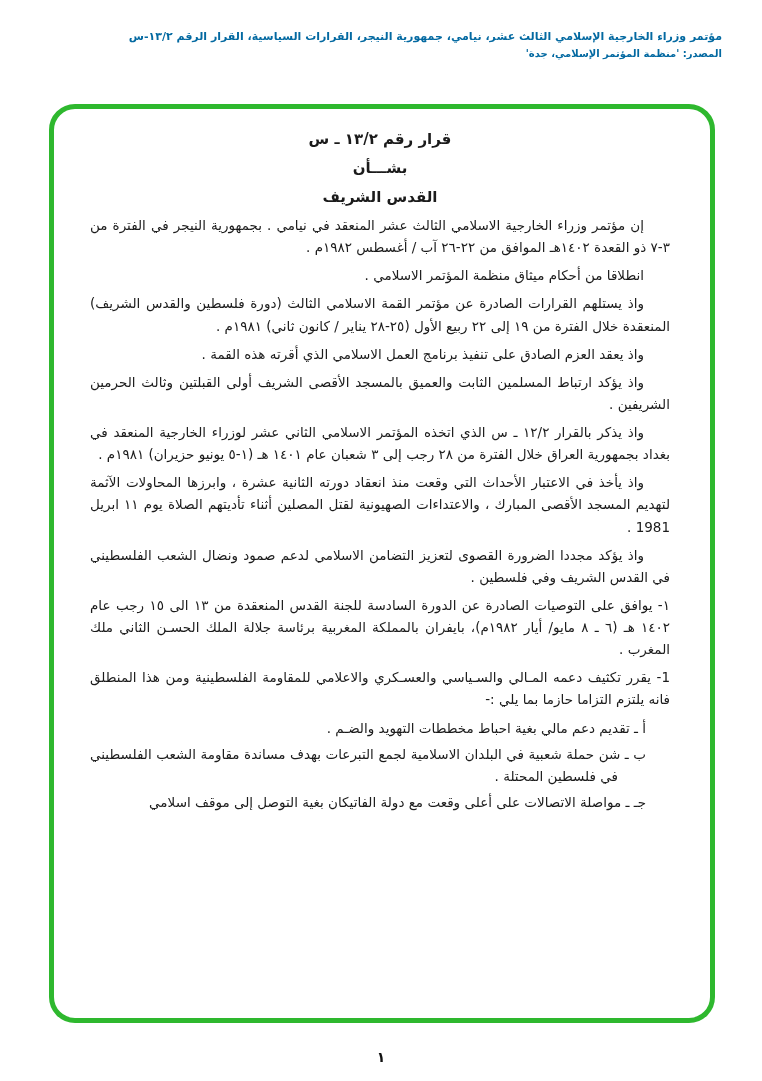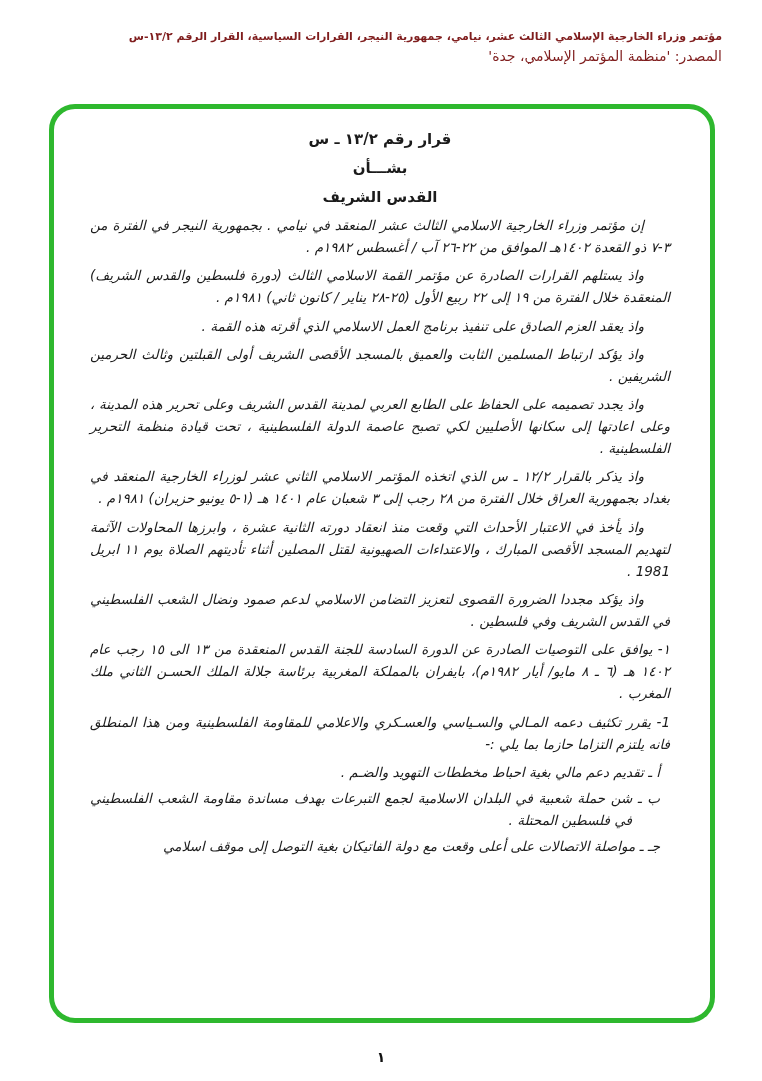--- a/index.html
+++ b/index.html
@@ -7,23 +7,23 @@
   body {
     background:#ffffff;
     font-family:"DejaVu Sans", sans-serif;
     direction:rtl;
     position:relative;
     color:#1b1b1b;
   }
   .page { position:absolute; inset:0; background:#ffffff; overflow:hidden; }
 
   
-  .header { position:absolute; top:30px; right:40px; left:38px; text-align:right; color:#7f1d1d; }
+  .header { position:absolute; top:30px; right:40px; left:38px; text-align:right; color:#0369a1; }
   .header-line1 { font-size:11px; font-weight:bold; white-space:nowrap; }
-  .header-line2 { font-size:14px; font-weight:normal; margin-top:5px; }
+  .header-line2 { font-size:10px; font-weight:bold; margin-top:5px; }
 
   
   .frame {
     position:absolute;
     top:104px; left:49px; right:47px; bottom:58px;
     border:5px solid #2eb82e;
     border-radius:26px;
     background:#ffffff;
   }
   .content {
@@ -32,25 +32,25 @@
     font-size:13.5px;
     line-height:1.64;
     text-align:justify;
     overflow:hidden;
     border-radius:6px;
   }
 
   .title-line { text-align:center; font-weight:bold; font-size:15px; margin-bottom:5px; line-height:1.6; }
   .title-line.resolution { letter-spacing:1px; }
 
-  p.para { margin-bottom:6px;font-style:italic; }
+  p.para { margin-bottom:6px; }
   p.indent { text-indent:26px; }
   p.item { margin-bottom:6px; }
   p.sub {
-    margin-right:10px;
+    margin-right:24px;
     padding-right:28px;
     text-indent:-28px;
     margin-bottom:4px;
   }
 
   .footer {
     position:absolute; bottom:16px; left:0; right:0;
     text-align:center; font-size:14px; font-weight:bold; color:#111;
   }
 </style>
@@ -65,24 +65,24 @@
   </div>
 
   <div class="frame">
     <div class="content">
 
       <div class="title-line resolution">قرار رقم ١٣/٢ ـ س</div>
       <div class="title-line">بشـــأن</div>
       <div class="title-line">القدس الشريف</div>
 
       <p class="para indent">إن مؤتمر وزراء الخارجية الاسلامي الثالث عشر المنعقد في نيامي . بجمهورية النيجر في الفترة من ٣-٧ ذو القعدة ١٤٠٢هـ الموافق من ٢٢-٢٦ آب / أغسطس ١٩٨٢م .</p>
+      <p class="para indent">انطلاقا من أحكام ميثاق منظمة المؤتمر الاسلامي .</p>
       <p class="para indent">واذ يستلهم القرارات الصادرة عن مؤتمر القمة الاسلامي الثالث (دورة فلسطين والقدس الشريف) المنعقدة خلال الفترة من ١٩ إلى ٢٢ ربيع الأول (٢٥-٢٨ يناير / كانون ثاني) ١٩٨١م .</p>
       <p class="para indent">واذ يعقد العزم الصادق على تنفيذ برنامج العمل الاسلامي الذي أقرته هذه القمة .</p>
       <p class="para indent">واذ يؤكد ارتباط المسلمين الثابت والعميق بالمسجد الأقصى الشريف أولى القبلتين وثالث الحرمين الشريفين .</p>
-      <p class="para indent">واذ يجدد تصميمه على الحفاظ على الطابع العربي لمدينة القدس الشريف وعلى تحرير هذه المدينة ، وعلى اعادتها إلى سكانها الأصليين لكي تصبح عاصمة الدولة الفلسطينية ، تحت قيادة منظمة التحرير الفلسطينية .</p>
       <p class="para indent">واذ يذكر بالقرار ١٢/٢ ـ س الذي اتخذه المؤتمر الاسلامي الثاني عشر لوزراء الخارجية المنعقد في بغداد بجمهورية العراق خلال الفترة من ٢٨ رجب إلى ٣ شعبان عام ١٤٠١ هـ (١-٥ يونيو حزيران) ١٩٨١م .</p>
       <p class="para indent">واذ يأخذ في الاعتبار الأحداث التي وقعت منذ انعقاد دورته الثانية عشرة ، وابرزها المحاولات الآثمة لتهديم المسجد الأقصى المبارك ، والاعتداءات الصهيونية لقتل المصلين أثناء تأديتهم الصلاة يوم ١١ ابريل 1981 .</p>
       <p class="para indent">واذ يؤكد مجددا الضرورة القصوى لتعزيز التضامن الاسلامي لدعم صمود ونضال الشعب الفلسطيني في القدس الشريف وفي فلسطين .</p>
 
       <p class="para item">١- يوافق على التوصيات الصادرة عن الدورة السادسة للجنة القدس المنعقدة من ١٣ الى ١٥ رجب عام ١٤٠٢ هـ (٦ ـ ٨ مايو/ أيار ١٩٨٢م)، بايفران بالمملكة المغربية برئاسة جلالة الملك الحسـن الثاني ملك المغرب .</p>
       <p class="para item">1- يقرر تكثيف دعمه المـالي والسـياسي والعسـكري والاعلامي للمقاومة الفلسطينية ومن هذا المنطلق فانه يلتزم التزاما حازما بما يلي :-</p>
 
       <p class="para sub">أ ـ تقديم دعم مالي بغية احباط مخططات التهويد والضـم .</p>
       <p class="para sub">ب ـ شن حملة شعبية في البلدان الاسلامية لجمع التبرعات بهدف مساندة مقاومة الشعب الفلسطيني في فلسطين المحتلة .</p>
       <p class="para sub">جـ ـ مواصلة الاتصالات على أعلى وقعت مع دولة الفاتيكان بغية التوصل إلى موقف اسلامي</p>

